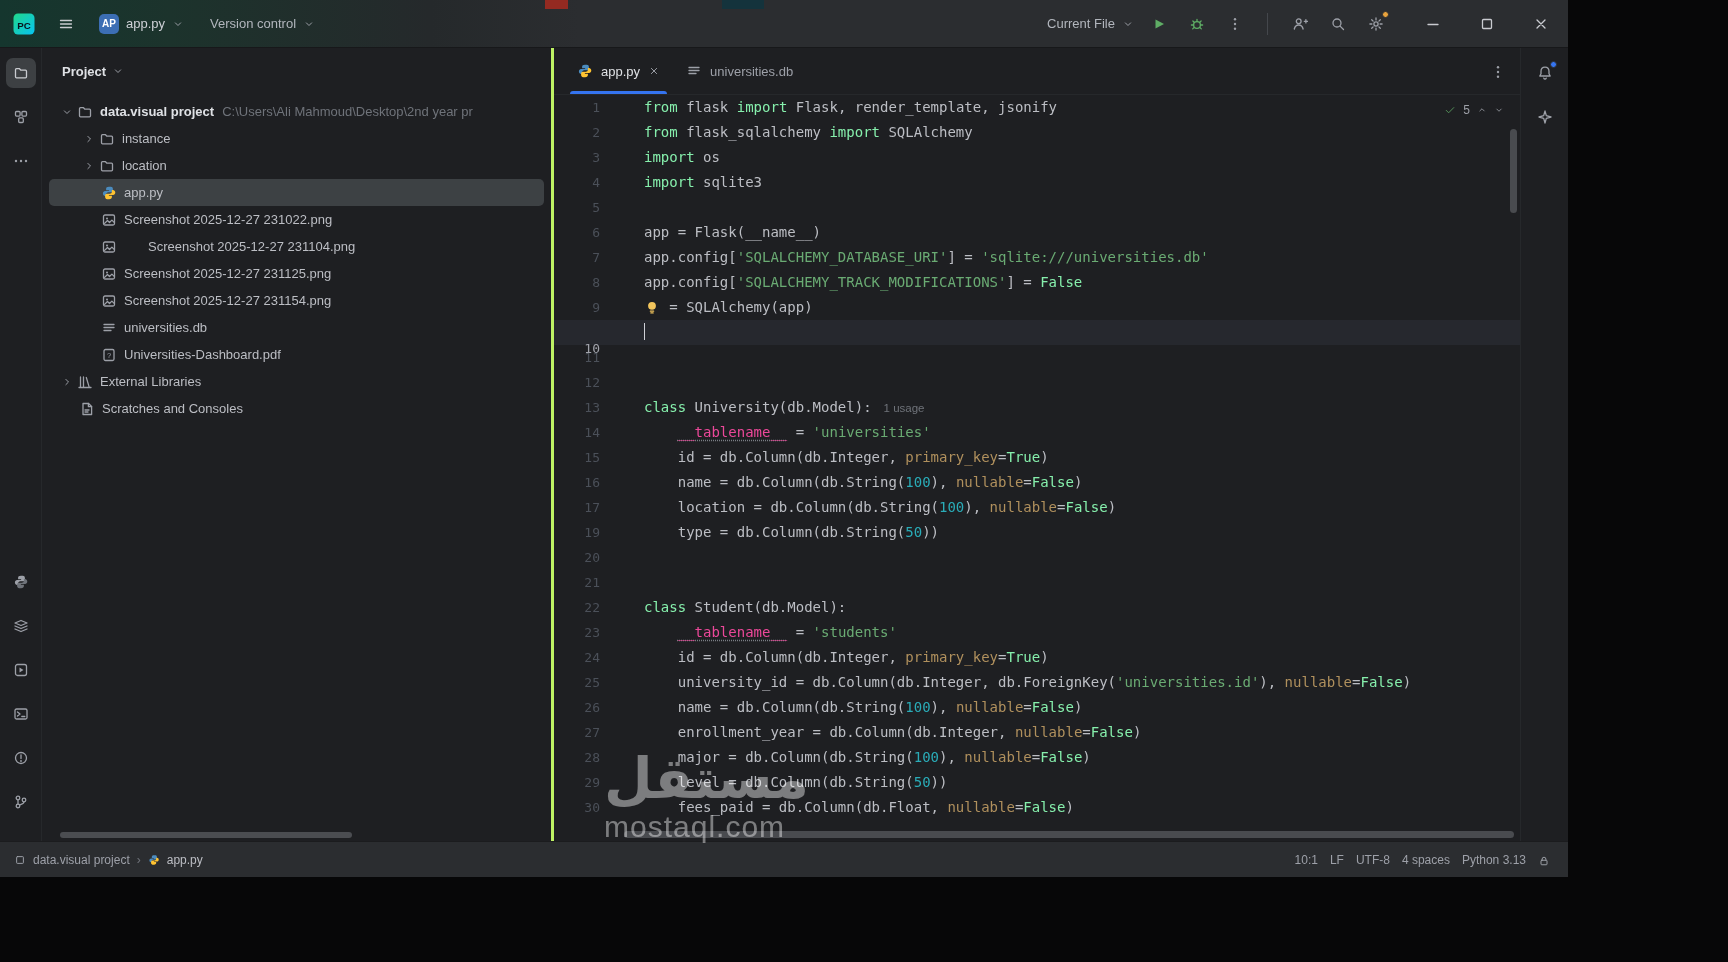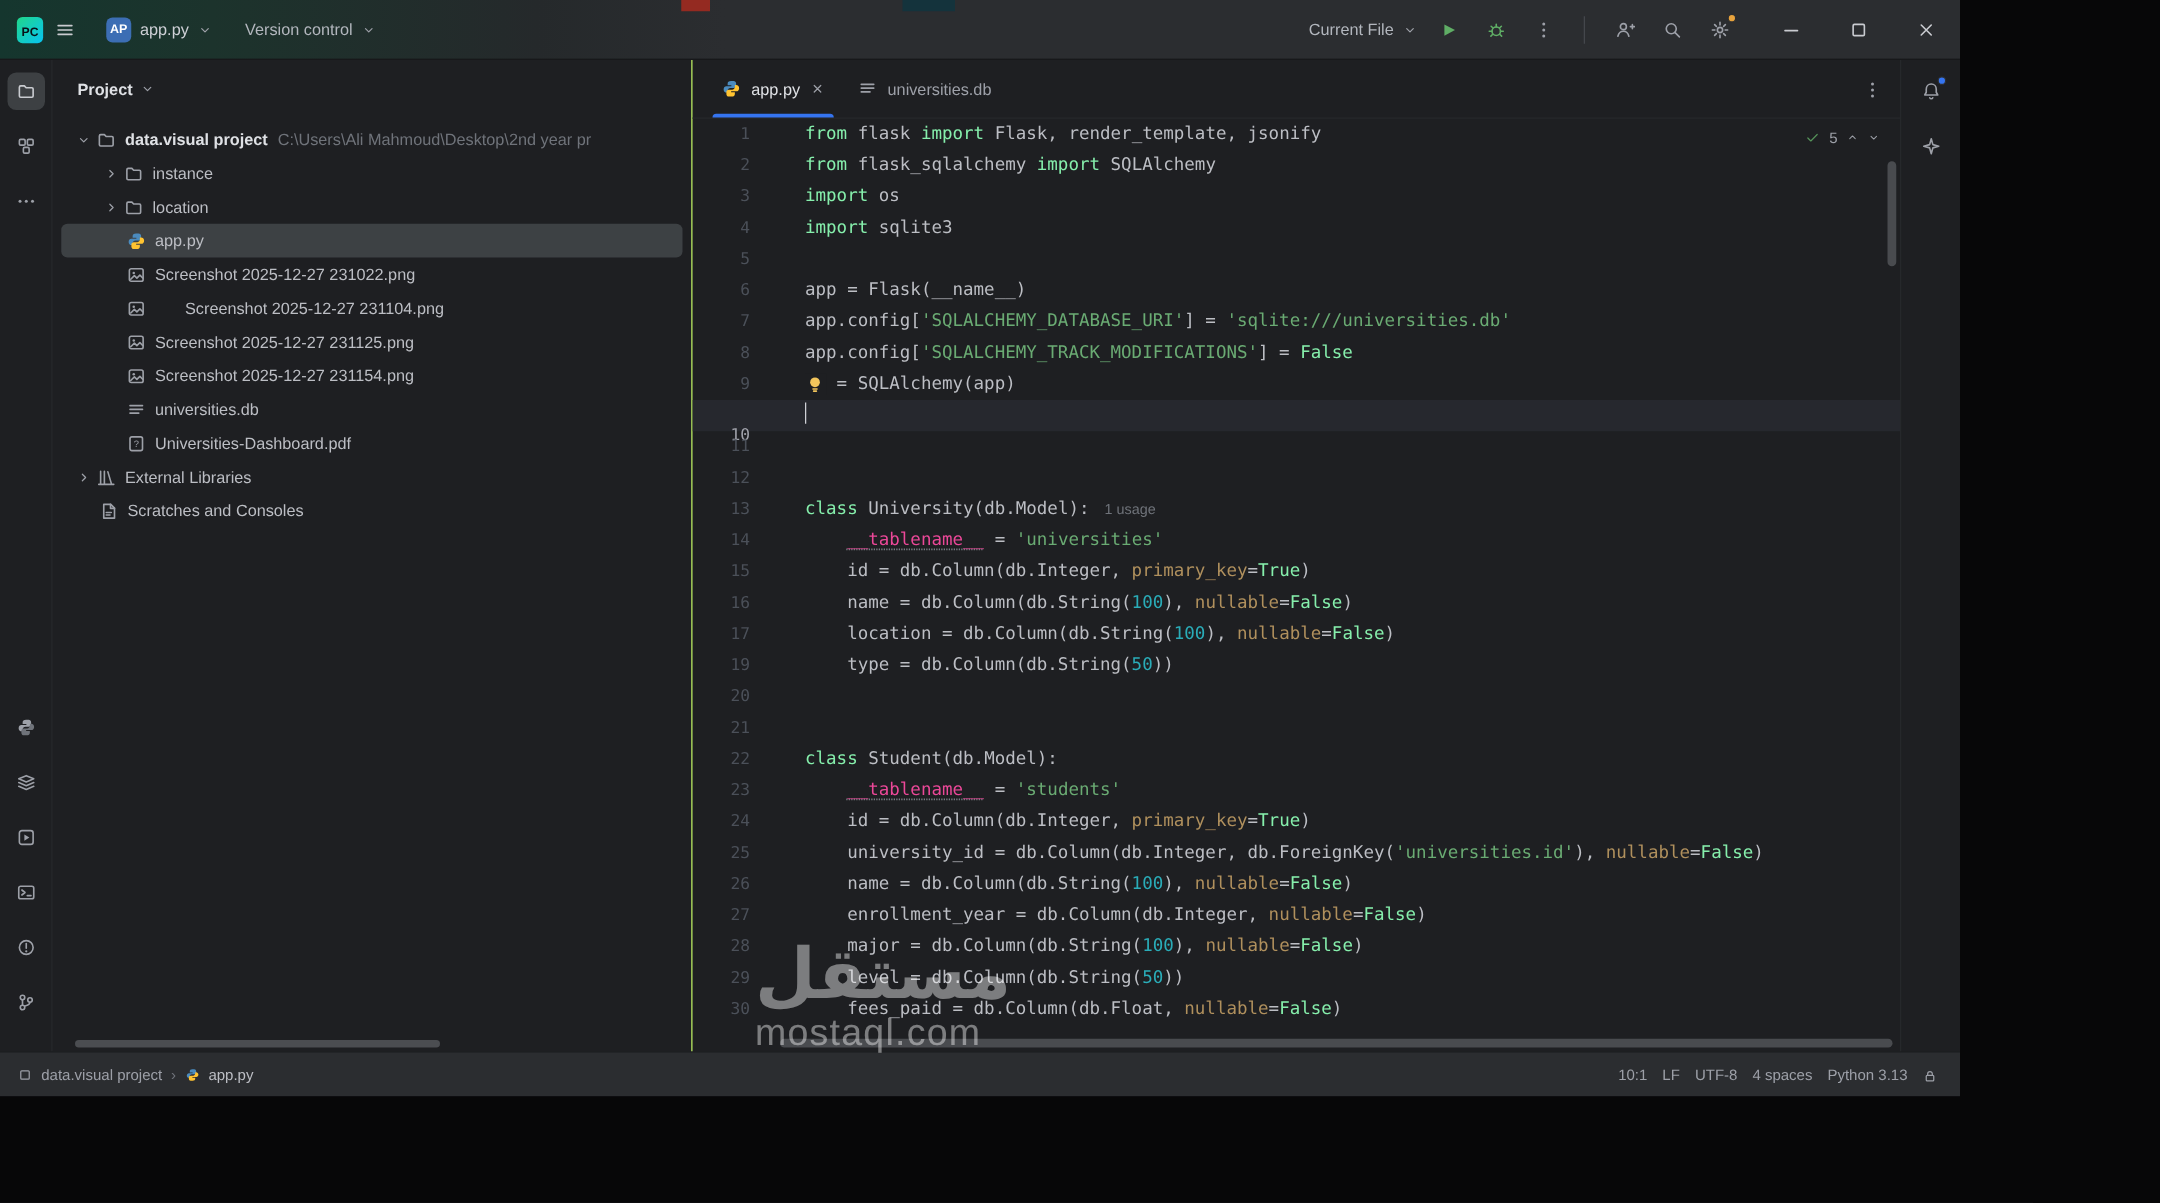--- a/index.html
+++ b/index.html
@@ -4,21 +4,21 @@
 <style>
   * { margin:0; padding:0; box-sizing:border-box; }
   html,body { width:1728px; height:962px; background:#070708; overflow:hidden;
               font-family:"Liberation Sans","DejaVu Sans",sans-serif; }
   .ide { position:absolute; left:0; top:0; width:1568px; height:877px; background:#1e1f22; overflow:hidden; }
 
   
   .titlebar { height:48px; display:flex; align-items:center;
     background:linear-gradient(90deg,#15362e 0px,#1c332c 170px,#25292b 430px,#2b2d30 580px);
     border-bottom:1px solid #17181a; padding-left:12px; }
-  .tb-logo { width:24px; height:24px; flex:0 0 auto; }
+  .tb-logo { width:24px; height:24px; margin-right:14px; flex:0 0 auto; }
   .tb-btn { width:32px; height:32px; border-radius:6px; display:flex; align-items:center; justify-content:center; flex:0 0 auto; }
   .tb-widget { display:flex; align-items:center; gap:7px; padding:5px 9px; border-radius:6px;
                color:#ced0d6; font-size:13px; margin-left:8px; white-space:nowrap; }
   .tb-widget.dim { color:#b2b6bd; }
   .badge-ap { width:20px; height:20px; border-radius:5px; background:#3c6eb4; color:#fff;
               font-size:10px; font-weight:bold; display:flex; align-items:center; justify-content:center; }
   .tb-spacer { flex:1; }
   .tb-actions { display:flex; align-items:center; gap:6px; }
   .tb-divider { width:1px; height:22px; background:#44474c; margin:0 10px; }
   .dotwrap { position:relative; }
@@ -29,21 +29,21 @@
   
   .main { display:flex; height:793px; }
   .strip { width:42px; display:flex; flex-direction:column; align-items:center; padding:10px 0; background:#1e1f22; }
   .strip.left { border-right:1px solid #26282b; }
   .strip.right { border-left:1px solid #26282b; width:48px; }
   .strip-btn { width:30px; height:30px; border-radius:7px; display:flex; align-items:center; justify-content:center; margin-bottom:14px; }
   .strip-btn.active { background:#3d4043; }
   .strip-btn.push { margin-top:auto; }
 
   
-  .project-panel { width:512px; border-right:1px solid #bef264; position:relative; overflow:hidden; }
+  .project-panel { width:512px; border-right:3px solid #bef264; position:relative; overflow:hidden; }
   .panel-header { height:46px; display:flex; align-items:center; gap:6px; padding-left:20px;
                   color:#dfe1e5; font-size:13px; font-weight:bold; }
   .tree { margin-top:4px; }
   .tree-row { height:27px; display:flex; align-items:center; margin:0 7px; border-radius:5px;
               white-space:nowrap; overflow:hidden; font-size:13px; color:#bcbec4; }
   .tree-row.selected { background:#3d4144; }
   .tree-row .chev { width:20px; flex:0 0 20px; display:flex; align-items:center; justify-content:center; }
   .tree-row .t-ic { margin-right:7px; flex:0 0 auto; }
   .tree-row .t-label.bold { color:#dfe1e5; font-weight:bold; }
   .tree-row .t-path { color:#6f737a; margin-left:8px; }

